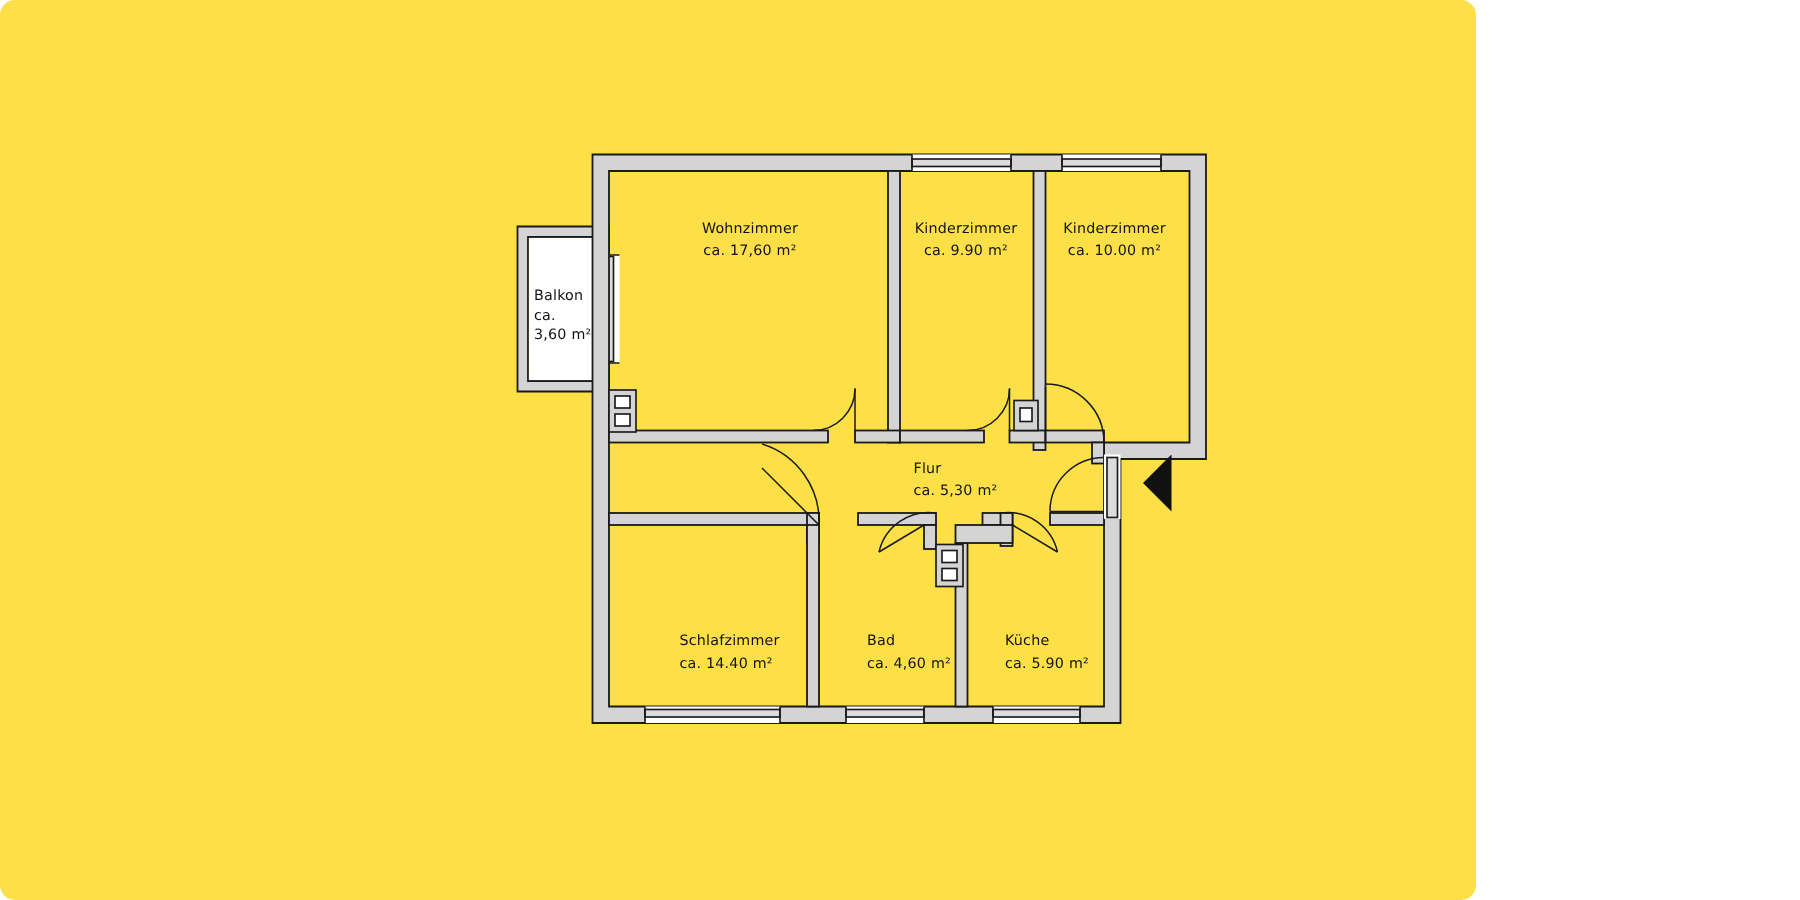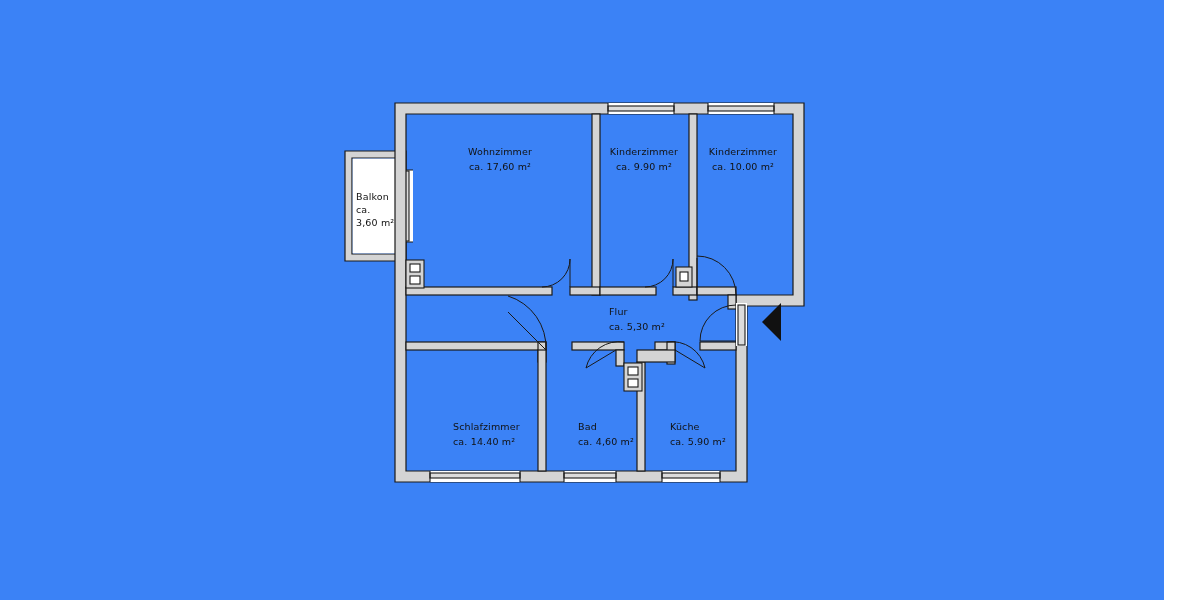--- a/index.html
+++ b/index.html
@@ -8,23 +8,24 @@
     background: #ffffff;
   }
   body {
     width: 1200px;
     height: 600px;
     font-family: "DejaVu Sans", sans-serif;
     overflow: hidden;
   }
   #plan-root {
     position: relative;
-    width: 1164px;
+    width: 984px;
     height: 600px;
-    background: #3b82f6;
+    background: #fde047;
+    border-radius: 10px;
   }
   svg#floorplan {
     display: block;
     width: 1200px;
     height: 600px;
   }
   .wall-fill { fill: #d4d4d4; stroke: #1a1a1a; stroke-width: 1.2; }
   .wall-fill-light { fill: #dcdcdc; stroke: #1a1a1a; stroke-width: 1.1; }
   .room-white { fill: #ffffff; stroke: none; }
   .thin-line { fill: none; stroke: #1a1a1a; stroke-width: 1.1; }

